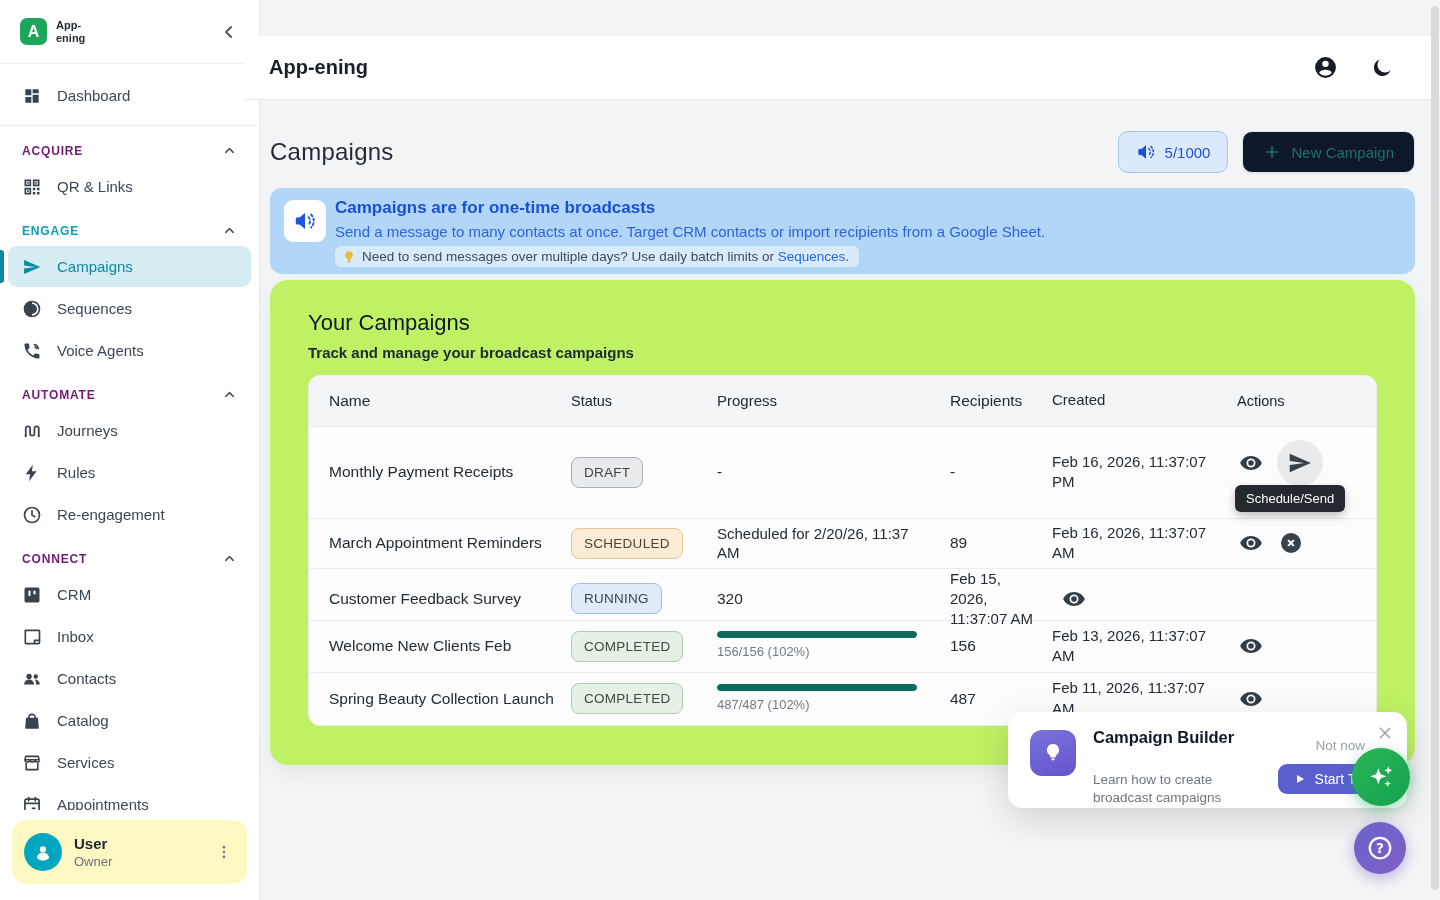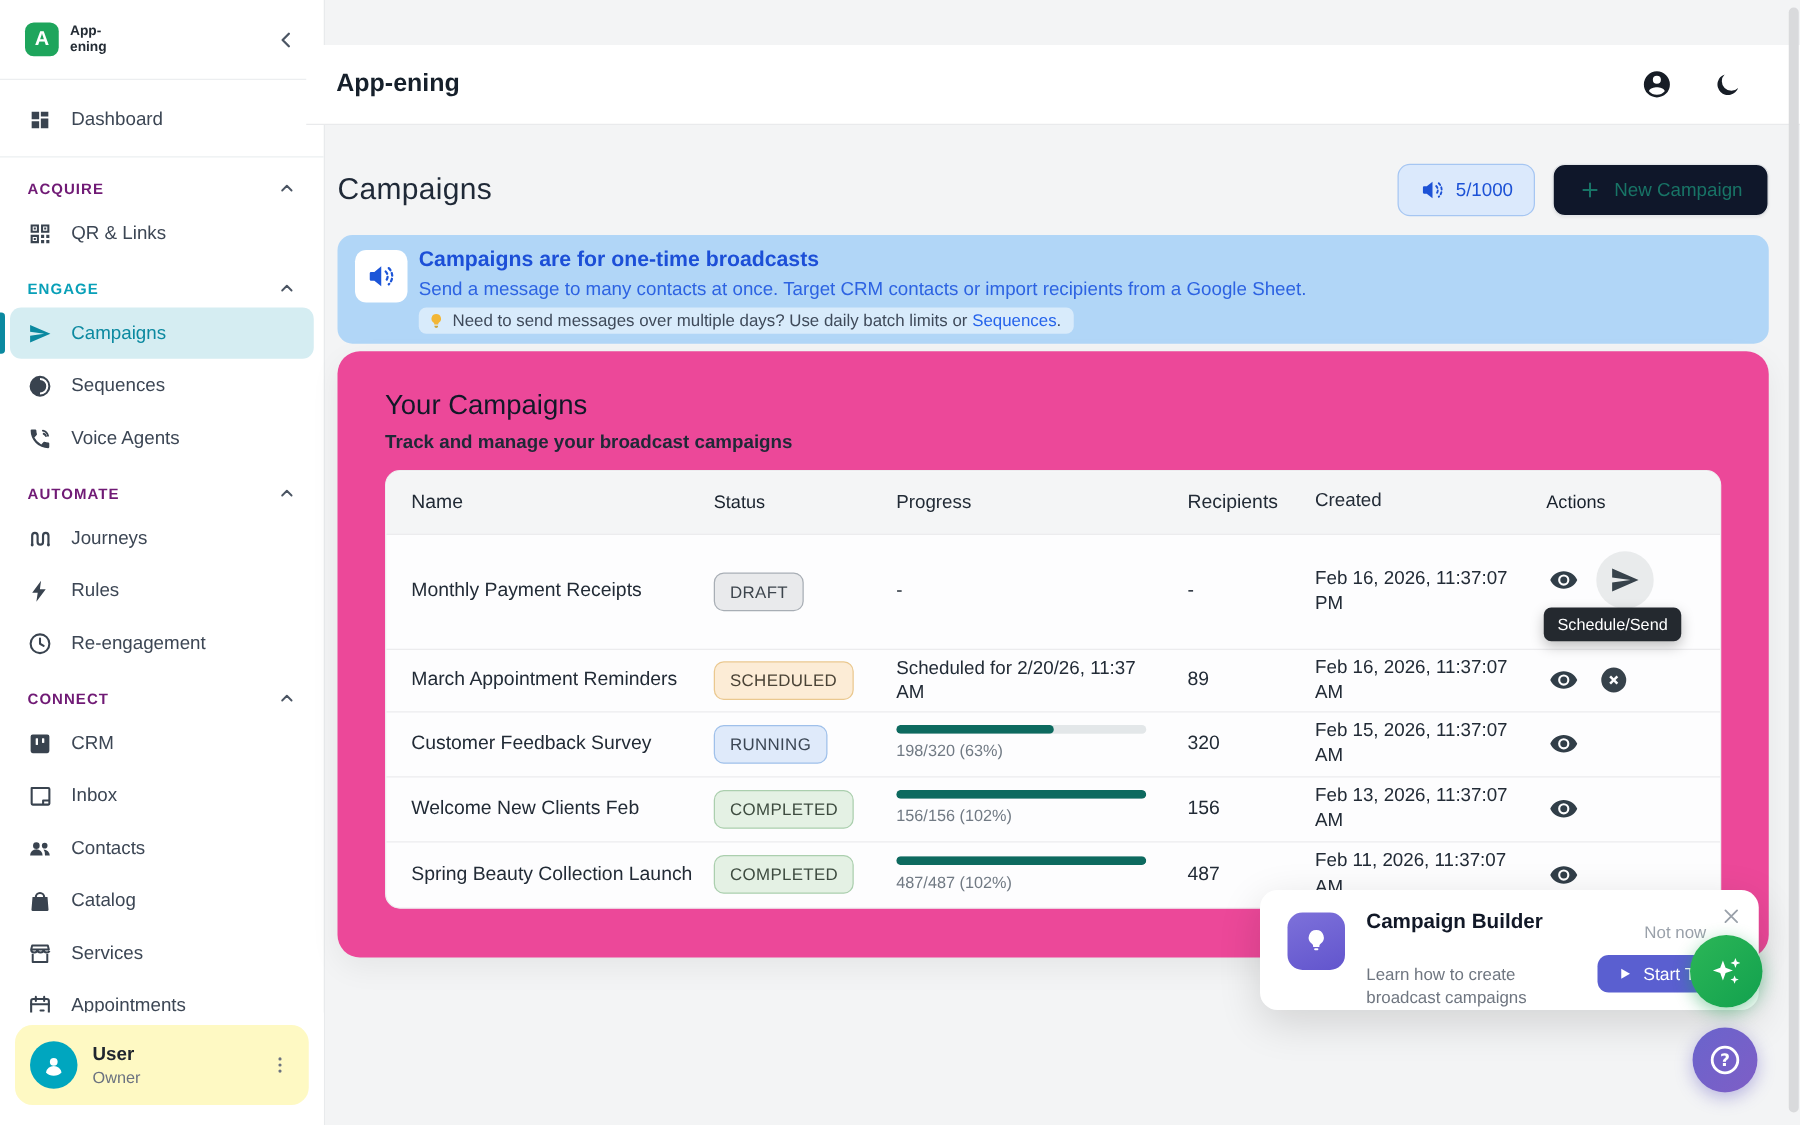--- a/index.html
+++ b/index.html
@@ -49,21 +49,21 @@
 
   
   .banner { margin-top:15px; background:#b1d6f7; border-radius:12px; padding:10px 14px 6px; display:flex; gap:9px; }
   .banner-icon-box { width:42px; height:42px; background:#fff; border-radius:9px; display:grid; place-items:center; flex:none; margin-top:2px; }
   .banner-title { font-size:17px; font-weight:700; color:#1c4fd7; }
   .banner-sub { font-size:15px; color:#2d63e2; margin-top:5px; }
   .banner-tip { margin-top:6px; display:inline-flex; align-items:center; gap:6px; background:rgba(255,255,255,.5); border-radius:6px; padding:3px 10px 3px 7px; font-size:13.5px; color:#3f4a5a; }
   .banner-tip a { color:#2563eb; text-decoration:none; cursor:pointer; }
 
   
-  .camp-card { margin-top:6px; background:#ec4899; border-radius:18px; box-shadow:0 8px 24px rgba(0,0,0,.06); padding:30px 38px 40px; height:485px; }
+  .camp-card { margin-top:6px; background:#bef264; border-radius:18px; box-shadow:0 8px 24px rgba(0,0,0,.06); padding:30px 38px 40px; height:485px; }
   .camp-title { font-size:22px; font-weight:500; color:#111827; }
   .camp-sub { font-size:15px; font-weight:700; color:#1f2937; margin-top:8px; }
   .table { margin-top:14px; background:#fdfdfe; border:1px solid #ededef; border-radius:12px; overflow:hidden; }
   .trow { display:grid; grid-template-columns:262px 146px 233px 102px 177px 1fr; align-items:center; border-bottom:1px solid #ececee; }
   .trow:last-child { border-bottom:none; }
   .thead { background:#f4f5f6; height:51px; font-size:14.5px; font-weight:500; color:#18212c; }
   .cell-name { padding-left:20px; padding-right:14px; font-size:15.5px; color:#222b36; line-height:1.28; }
   .cell-status { padding-right:8px; }
   .cell-progress { padding-right:20px; font-size:15px; color:#222b36; line-height:1.3; }
   .cell-recip { font-size:15.5px; color:#222b36; }
@@ -385,26 +385,20 @@
               <svg width="24" height="24" viewBox="0 0 24 24" fill="currentColor">
                   <path d="M12 2a10 10 0 100 20 10 10 0 000-20zm3.6 12.2l-1.4 1.4L12 13.4l-2.2 2.2-1.4-1.4 2.2-2.2-2.2-2.2 1.4-1.4 2.2 2.2 2.2-2.2 1.4 1.4-2.2 2.2z"></path>
                 </svg>
             </button>
           </div>
         </div>
 
         <div class="trow row-s">
           <div class="cell-name">Customer Feedback Survey</div>
           <div class="cell-status"><span class="badge running">RUNNING</span></div>
-          <div class="cell-progress">
-            <div class="pbar">
-                <div class="pbar-fill" style="width: 63%;"></div>
-              </div>
-            <div class="plabel">198/320 (63%)</div>
-          </div>
           <div class="cell-recip">320</div>
           <div class="cell-created">Feb 15, 2026, 11:37:07 AM</div>
           <div class="cell-actions">
             <button class="action-eye">
               <svg width="24" height="24" viewBox="0 0 24 24" fill="currentColor">
                   <path fill-rule="evenodd" d="M12 5C7 5 2.9 8 1.2 12 2.9 16 7 19 12 19s9.1-3 10.8-7C21.1 8 17 5 12 5zm0 11.5A4.5 4.5 0 1112 7.5a4.5 4.5 0 010 9zm0-1.7a2.8 2.8 0 100-5.6 2.8 2.8 0 000 5.6z"></path>
                 </svg>
             </button>
           </div>
         </div>

